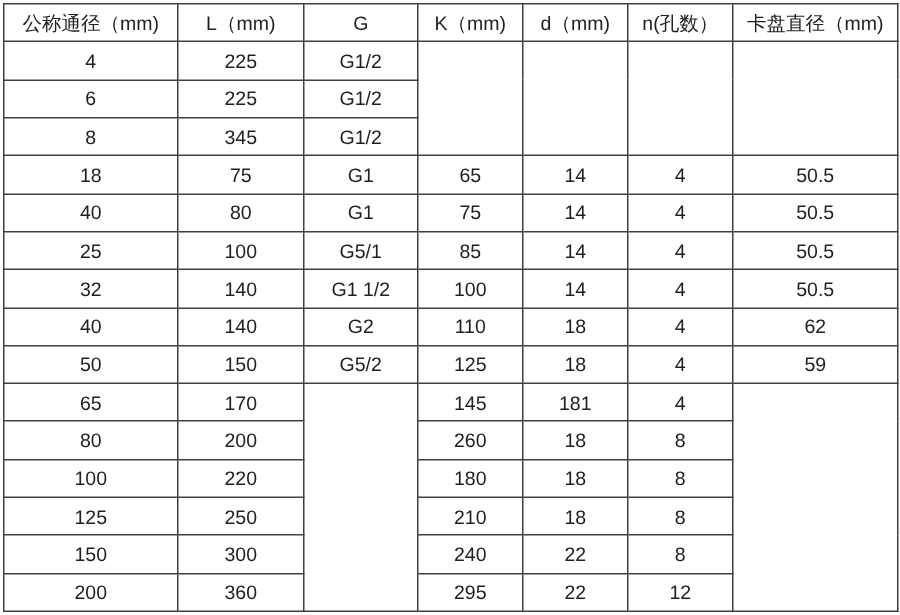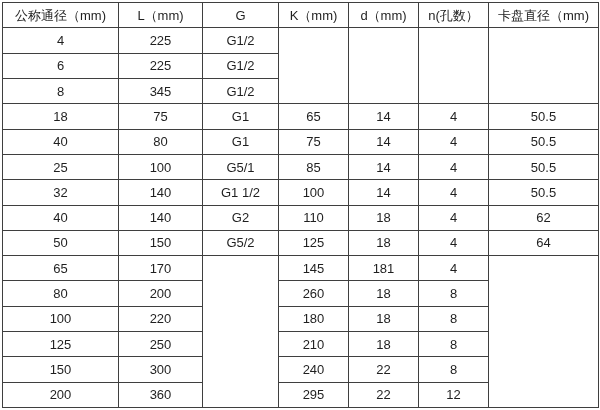--- a/index.html
+++ b/index.html
@@ -122,21 +122,21 @@
       <td>4</td>
       <td>62</td>
     </tr>
     <tr>
       <td>50</td>
       <td>150</td>
       <td>G5/2</td>
       <td>125</td>
       <td>18</td>
       <td>4</td>
-      <td>64</td>
+      <td>59</td>
     </tr>
 
     <tr>
       <td>65</td>
       <td>170</td>
       <td rowspan="6"></td>
       <td>145</td>
       <td>181</td>
       <td>4</td>
       <td rowspan="6"></td>

